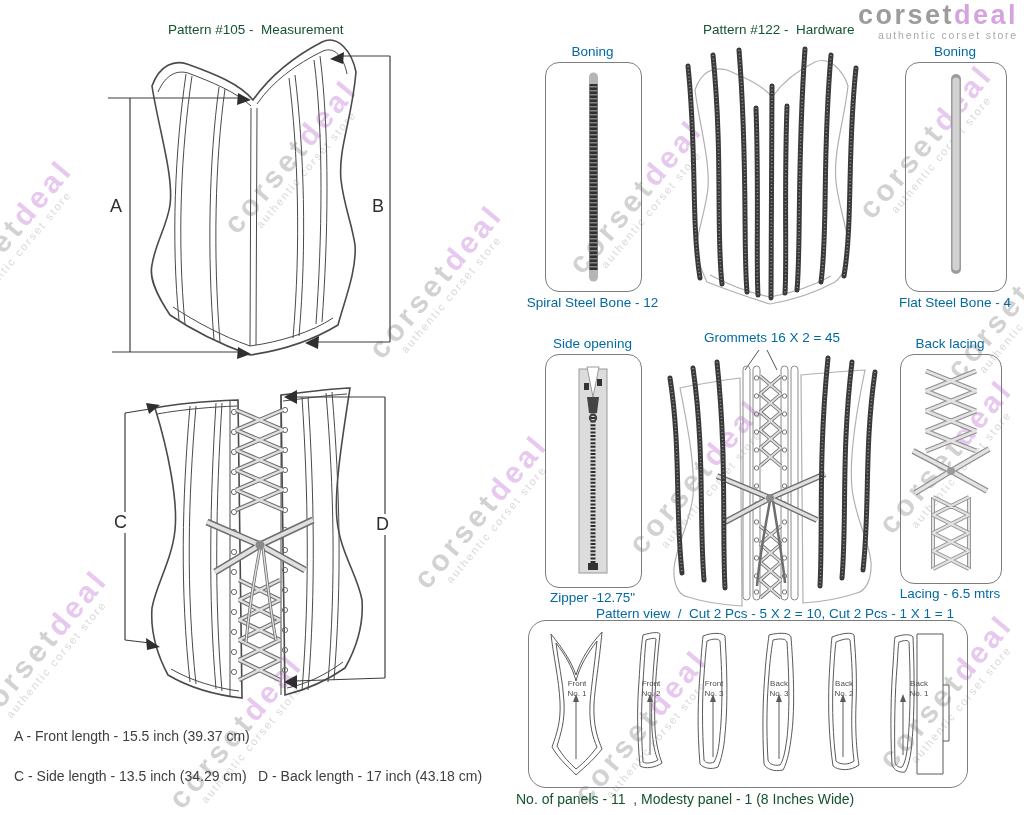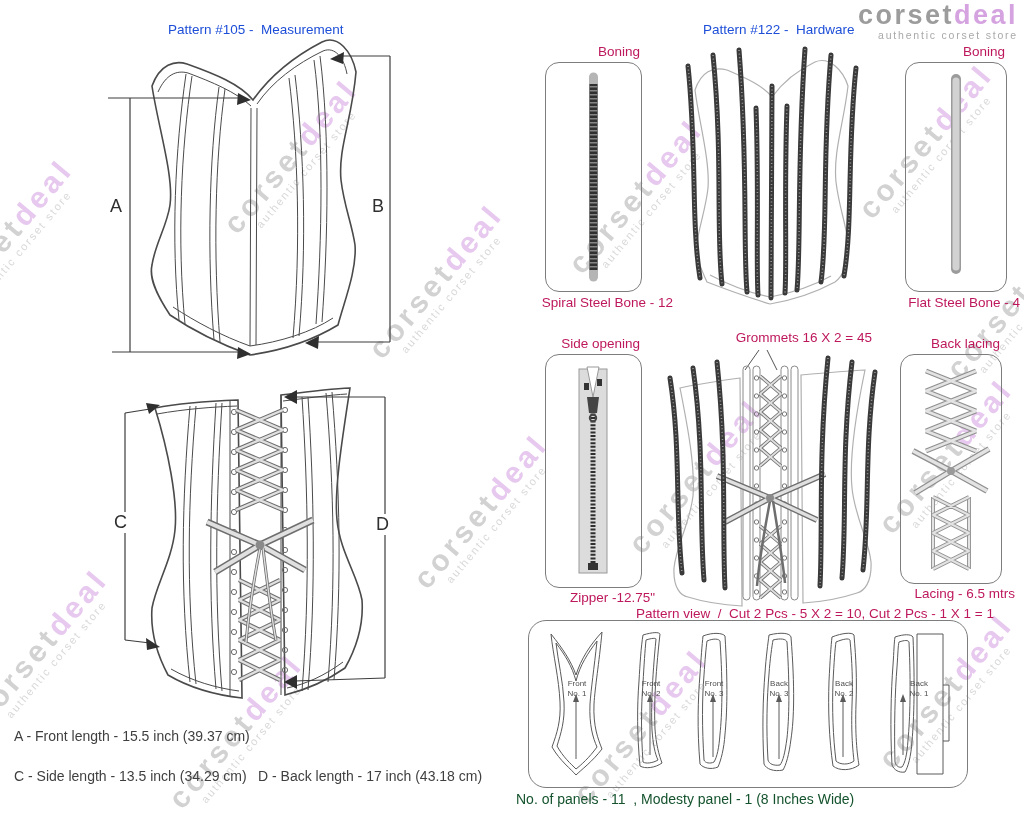--- a/index.html
+++ b/index.html
@@ -1,21 +1,21 @@
 <!DOCTYPE html>
 <html><head>
 <meta charset="utf-8">
 <style>
   html,body{margin:0;padding:0;background:#fff;}
   #canvas{position:relative;width:1024px;height:815px;background:#ffffff;overflow:hidden;
           font-family:"Liberation Sans","DejaVu Sans",sans-serif;color:#3d3d3d;}
   .abs{position:absolute;}
   .pre{white-space:pre;}
-  .sec-title{font-size:13.5px;color:#1d4ed8;}
-  .caption{font-size:13.5px;color:#be185d;text-align:right;}
+  .sec-title{font-size:13.5px;color:#14532d;}
+  .caption{font-size:13.5px;color:#0369a1;text-align:center;}
   .box{position:absolute;border:1.2px solid #7d7d7d;border-radius:14px;background:transparent;}
   .legend{font-size:14px;color:#3f3f3f;}
   .dim-label{position:absolute;font-size:18px;color:#2f2f2f;background:#fff;padding:0 4px;}
   
   .logo{position:absolute;text-align:right;line-height:1;}
   .logo-main{font-size:27px;font-weight:bold;letter-spacing:2.5px;color:#9c9c9c;}
   .logo-accent{color:#d5a3e0;}
   .logo-tag{display:block;font-size:10.5px;letter-spacing:1.8px;color:#a9a9a9;margin-top:1px;}
   
   .wm{position:absolute;transform:translate(-50%,-50%) rotate(-50deg);text-align:center;pointer-events:none;line-height:1;}

